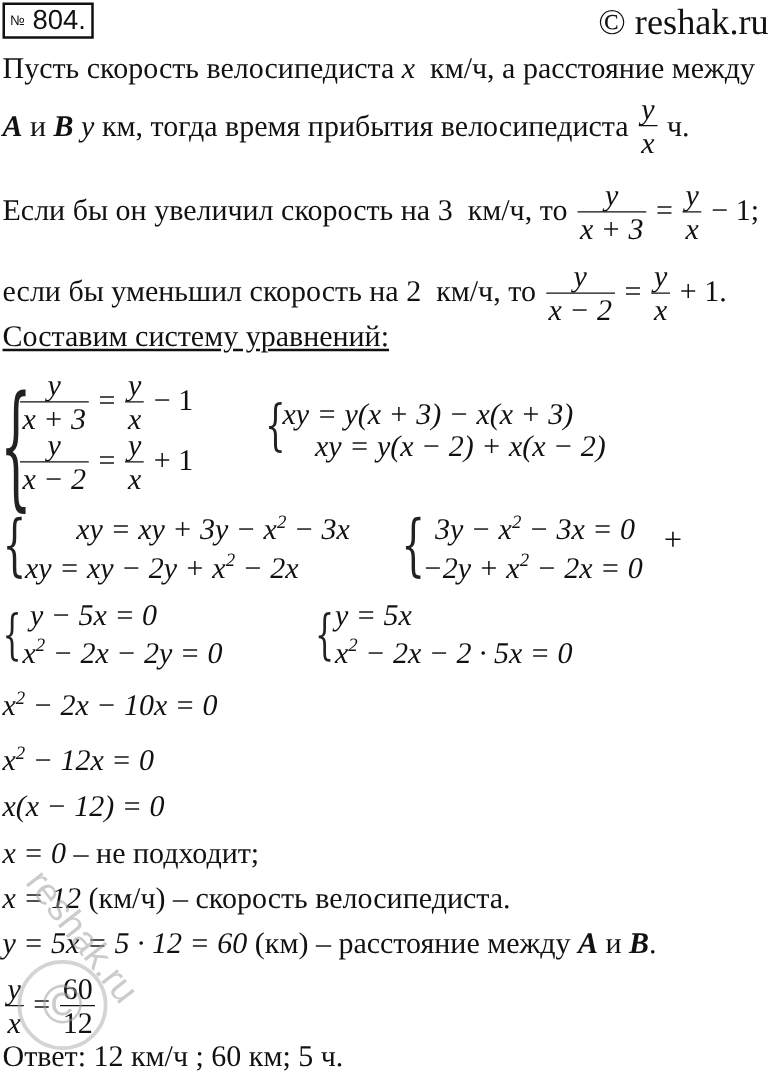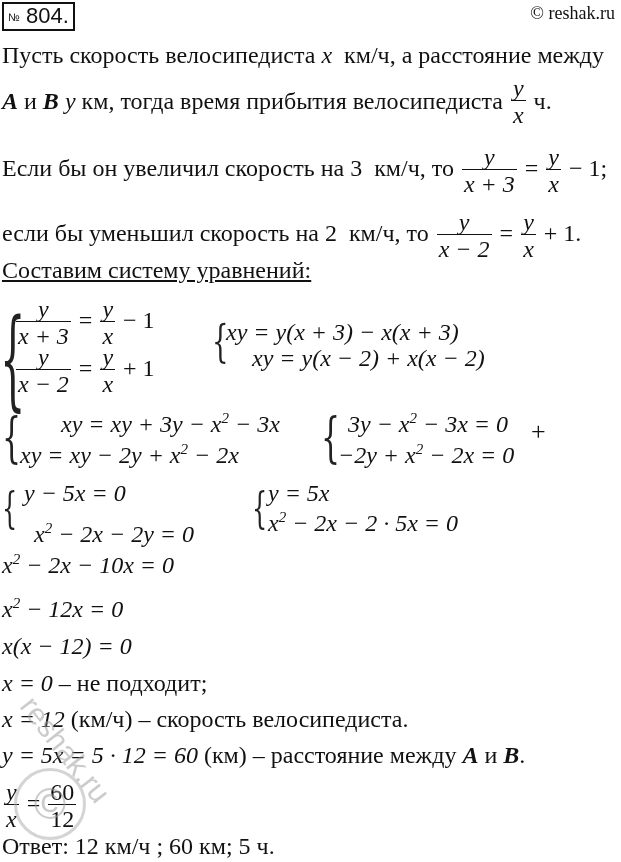--- a/index.html
+++ b/index.html
@@ -15,21 +15,21 @@
   .frac .n{display:block;padding:0 2px;}
   .frac .d{display:block;border-top:1.5px solid #111;padding:2px 2px 0 2px;}
   .brace{position:absolute;font-family:"DejaVu Serif",serif;font-weight:200;color:#222;transform-origin:top left;}
   sup{font-size:15px;vertical-align:9px;line-height:0;}
   .wm{position:absolute;color:rgba(160,160,160,0.55);font-family:"Liberation Sans",sans-serif;pointer-events:none;}
 </style>
 </head>
 <body>
 
 <div class="numbox"><span class="no">№</span> <span>804.</span></div>
-<div class="abs" style="right:6px;top:4px;font-size:18px;">© reshak.ru</div>
+<div class="abs" style="right:6px;top:4px;font-size:29px;">© reshak.ru</div>
 
 <div class="abs" style="left:2px;top:43px;">
   <span>Пусть скорость велосипедиста</span> <span class="i">x</span>&nbsp; <span>км/ч</span><span>, а расстояние между</span>
 </div>
 <div class="abs" style="left:2px;top:80px;">
   <span class="b">A</span> <span>и</span> <span class="b">B</span> <span class="i">y</span> <span>км, тогда время прибытия велосипедиста</span>
   <span class="frac i" style="margin-top:-4px;"><span class="n">y</span><span class="d">x</span></span>
   <span>ч.</span>
 </div>
 
@@ -68,21 +68,21 @@
 <div class="abs i" style="left:20px;top:412px;margin-left:41px;"><span>xy = xy + 3y − x</span><sup>2</sup><span> − 3x</span></div>
 <div class="abs i" style="left:20px;top:443px;"><span>xy = xy − 2y + x</span><sup>2</sup><span> − 2x</span></div>
 
 <div class="brace" style="left:321px;top:406px;font-size:30px;transform:scaleY(1.8);">{</div>
 <div class="abs i" style="left:348px;top:412px;"><span>3y − x</span><sup>2</sup><span> − 3x = 0</span></div>
 <div class="abs i" style="left:338px;top:443px;"><span>−2y + x</span><sup>2</sup><span> − 2x = 0</span></div>
 <div class="abs" style="left:531px;top:419px;font-size:26px;">+</div>
 
 <div class="brace" style="left:2px;top:483px;font-size:24px;transform:scaleY(1.8);">{</div>
 <div class="abs i" style="left:24px;top:481px;">y − 5x = 0</div>
-<div class="abs i" style="left:18px;top:522px;margin-left:16px;"><span>x</span><sup>2</sup><span> − 2x − 2y = 0</span></div>
+<div class="abs i" style="left:18px;top:511px;"><span>x</span><sup>2</sup><span> − 2x − 2y = 0</span></div>
 
 <div class="brace" style="left:252px;top:483px;font-size:24px;transform:scaleY(1.8);">{</div>
 <div class="abs i" style="left:268px;top:481px;">y = 5x</div>
 <div class="abs i" style="left:268px;top:511px;"><span>x</span><sup>2</sup><span> − 2x − 2 · 5x = 0</span></div>
 
 <div class="abs i" style="left:2px;top:553px;"><span>x</span><sup>2</sup><span> − 2x − 10x = 0</span></div>
 <div class="abs i" style="left:2px;top:597px;"><span>x</span><sup>2</sup><span> − 12x = 0</span></div>
 <div class="abs i" style="left:2px;top:634px;"><span>x(x − 12) = 0</span></div>
 
 <div class="abs" style="left:2px;top:671px;"><span class="i">x = 0</span><span> – не подходит;</span></div>

